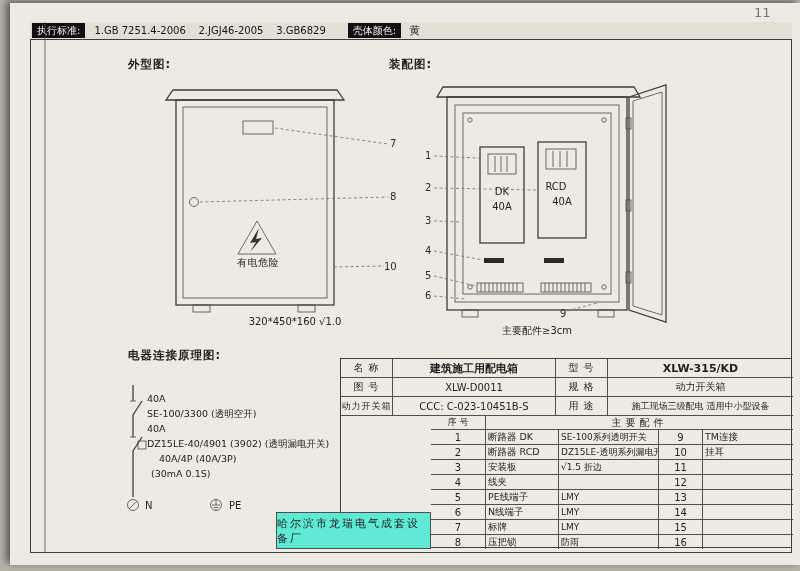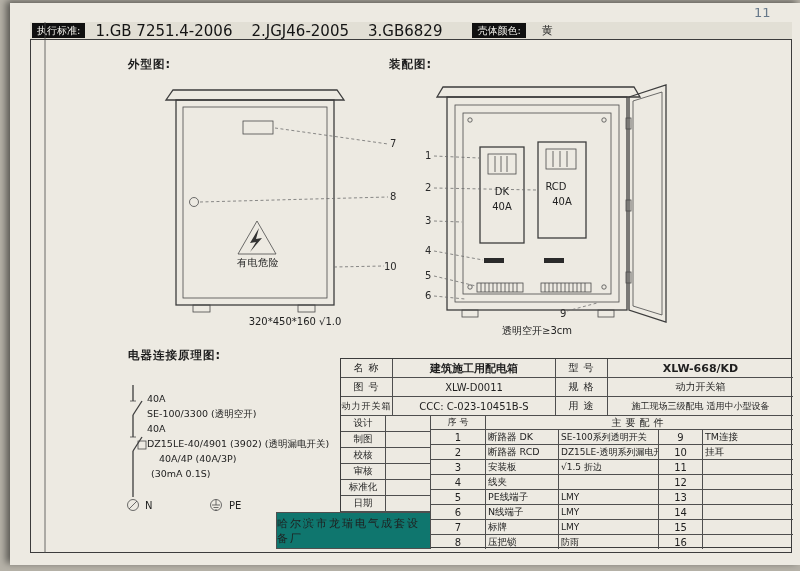--- a/index.html
+++ b/index.html
@@ -11,24 +11,24 @@
   }
   .paper {
     position:absolute; left:10px; top:3px; width:790px; height:562px;
     background:#edeae2; box-shadow:-4px -2px 7px rgba(0,0,0,.5);
   }
   .page-number { position:absolute; left:744px; top:2px; font-size:13px; color:#68798a; }
   .sheet-border { position:absolute; left:20px; top:19px; width:762px; height:531px; border:1.5px solid #3c3c3c; }
   .header-bar {
     position:absolute; left:20px; top:19px; width:762px; height:18px;
     border-bottom:1px solid #3c3c3c; background:#e2dfd5;
-    display:flex; align-items:center; padding-left:2px;gap:8px;
+    display:flex; align-items:center; padding-left:2px;
   }
   .chip { background:#101010; color:#f3f2ec; font-size:10px; padding:1px 5px; height:15px; display:flex; align-items:center; }
-  .standards-text { font-size:15px; margin-left:2px; white-space:pre; color:#141414; }
+  .standards-text { font-size:10px; margin-left:9px; white-space:pre; color:#141414; }
   .chip2 { margin-left:22px; }
   .shell-color-value { font-size:11px; margin-left:8px; }
   .linework { position:absolute; left:0; top:0; width:790px; height:562px; pointer-events:none; }
   .ln   { fill:none; stroke:#3d3d3d; stroke-width:1.3; }
   .thin { fill:none; stroke:#4a4a4a; stroke-width:0.8; }
   .leader { fill:none; stroke:#6d6d6d; stroke-width:0.8; stroke-dasharray:3 2.5; }
   .dark { fill:#2a2a2a; stroke:none; }
   .sec-title { position:absolute; font-size:11.5px; font-weight:bold; letter-spacing:1px; color:#1c1c1c; }
   .anno { position:absolute; font-size:10px; color:#222; white-space:nowrap; }
   .callout { position:absolute; font-size:10px; color:#2a2a2a; }
@@ -50,21 +50,21 @@
   .pcell:last-child { border-right:none; }
   .pc1 { width:55px; justify-content:center; }
   .pc2 { width:73px; font-size:9.5px; }
   .pc3 { width:100px; font-size:9px; }
   .pc4 { width:44px; justify-content:center; }
   .pc5 { width:90px; font-size:9.5px; }
   .sign-rows { position:absolute; left:0; top:57px; width:90px; height:96px; display:flex; flex-direction:column; }
   .srow { flex:1; display:flex; border-bottom:1px solid #4f4f4f; }
   .scell-label { width:45px; border-right:1px solid #4f4f4f; display:flex; align-items:center; justify-content:center; font-size:9.5px; }
   .scell-blank { width:45px; border-right:1px solid #4f4f4f; }
-  .factory-box { position:absolute; left:-65px; top:153px; width:155px; height:37px; border:1px solid #4f4f4f; background:#0f766e;
+  .factory-box { position:absolute; left:-65px; top:153px; width:155px; height:37px; border:1px solid #4f4f4f; background:#5eead4;
                  display:flex; align-items:center; justify-content:center; font-size:11px; letter-spacing:2px; }
 </style>
 </head>
 <body>
 
 <div class="paper">
 
   <div class="page-number">11</div>
   <div class="sheet-border"></div>
 
@@ -176,36 +176,36 @@
   <div class="comp-label" style="left:512px;top:178px;width:68px;">RCD</div>
   <div class="comp-label" style="left:528px;top:193px;width:48px;">40A</div>
 
   <div class="callout" style="left:415px;top:147px;">1</div>
   <div class="callout" style="left:415px;top:179px;">2</div>
   <div class="callout" style="left:415px;top:212px;">3</div>
   <div class="callout" style="left:415px;top:242px;">4</div>
   <div class="callout" style="left:415px;top:267px;">5</div>
   <div class="callout" style="left:415px;top:287px;">6</div>
   <div class="callout" style="left:550px;top:305px;">9</div>
-  <div class="anno" style="left:492px;top:321px;">透明空开≥3cm</div>
+  <div class="anno" style="left:492px;top:321px;">主要配件≥3cm</div>
 
   <div class="schem-line" style="left:137px;top:390px;">40A</div>
   <div class="schem-line" style="left:137px;top:405px;">SE-100/3300 (透明空开)</div>
   <div class="schem-line" style="left:137px;top:420px;">40A</div>
   <div class="schem-line" style="left:137px;top:435px;">DZ15LE-40/4901 (3902) (透明漏电开关)</div>
   <div class="schem-line" style="left:137px;top:450px;margin-left:12px;">40A/4P (40A/3P)</div>
   <div class="schem-line" style="left:141px;top:465px;">(30mA 0.1S)</div>
   <div class="anno" style="left:135px;top:497px;">N</div>
   <div class="anno" style="left:219px;top:497px;">PE</div>
 
   <div class="titleblock">
     <div class="cell lab" style="left:0;top:0;width:52px;height:19px;">名 称</div>
     <div class="cell ctr bold" style="left:52px;top:0;width:163px;height:19px;">建筑施工用配电箱</div>
     <div class="cell lab" style="left:215px;top:0;width:52px;height:19px;">型 号</div>
-    <div class="cell ctr bold" style="left:267px;top:0;width:185px;height:19px;border-right:none;">XLW-668/KD</div>
+    <div class="cell ctr bold" style="left:267px;top:0;width:185px;height:19px;border-right:none;">XLW-315/KD</div>
 
     <div class="cell lab" style="left:0;top:19px;width:52px;height:19px;">图 号</div>
     <div class="cell ctr" style="left:52px;top:19px;width:163px;height:19px;">XLW-D0011</div>
     <div class="cell lab" style="left:215px;top:19px;width:52px;height:19px;">规 格</div>
     <div class="cell ctr" style="left:267px;top:19px;width:185px;height:19px;border-right:none;">动力开关箱</div>
 
     <div class="cell lab sm" style="left:0;top:38px;width:52px;height:19px;">动力开关箱</div>
     <div class="cell ctr" style="left:52px;top:38px;width:163px;height:19px;">CCC: C-023-10451B-S</div>
     <div class="cell lab" style="left:215px;top:38px;width:52px;height:19px;">用 途</div>
     <div class="cell ctr sm" style="left:267px;top:38px;width:185px;height:19px;border-right:none;">施工现场三级配电 适用中小型设备</div>
@@ -265,43 +265,17 @@
       </div>
       <div class="prow">
         <div class="pcell pc1">8</div>
         <div class="pcell pc2">压把锁</div>
         <div class="pcell pc3">防雨</div>
         <div class="pcell pc4">16</div>
         <div class="pcell pc5"></div>
       </div>
     </div>
 
-    <div class="sign-rows">
-      <div class="srow">
-        <div class="scell-label">设计</div>
-        <div class="scell-blank"></div>
-      </div>
-      <div class="srow">
-        <div class="scell-label">制图</div>
-        <div class="scell-blank"></div>
-      </div>
-      <div class="srow">
-        <div class="scell-label">校核</div>
-        <div class="scell-blank"></div>
-      </div>
-      <div class="srow">
-        <div class="scell-label">审核</div>
-        <div class="scell-blank"></div>
-      </div>
-      <div class="srow">
-        <div class="scell-label">标准化</div>
-        <div class="scell-blank"></div>
-      </div>
-      <div class="srow">
-        <div class="scell-label">日期</div>
-        <div class="scell-blank"></div>
-      </div>
-    </div>
 
     <div class="factory-box">哈尔滨市龙瑞电气成套设备厂</div>
   </div>
 
 </div>
 
 </body></html>

